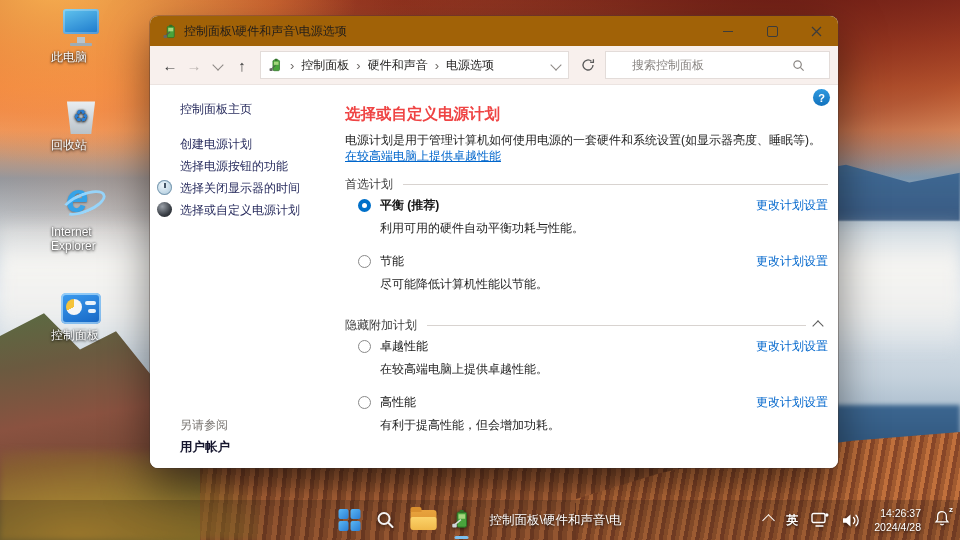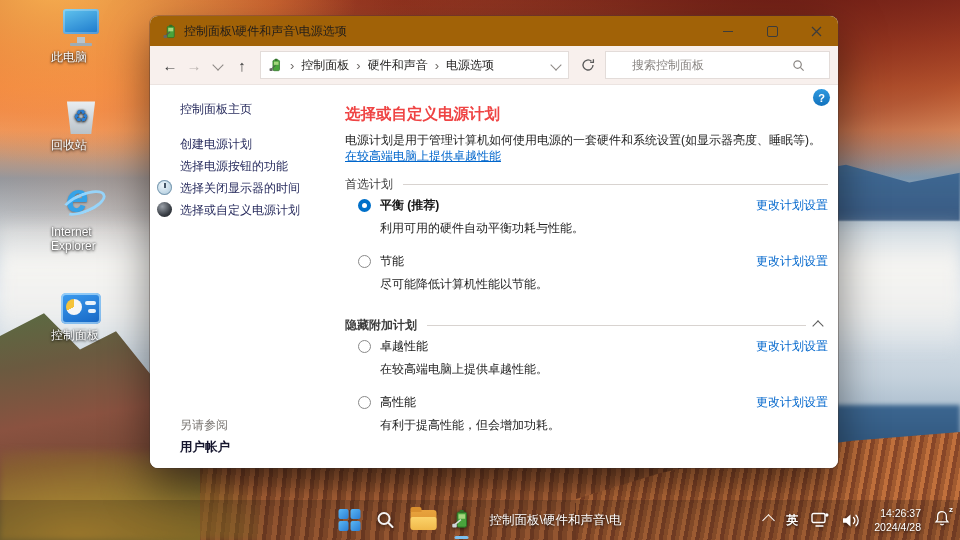--- a/index.html
+++ b/index.html
@@ -93,21 +93,21 @@
   .see{position:absolute;left:30px;top:332px;font-size:12px;color:#7c7874;}
   .ua{position:absolute;left:30px;top:354px;font-size:12.5px;color:#16162e;font-weight:700;cursor:pointer;}
 
   .main{flex:1;padding:10px 10px 0 0;position:relative;}
   .main h1{font-size:15.5px;font-weight:600;color:#ef4444;margin:9px 0 7px;}
   .intro{font-size:12px;line-height:16px;color:#1e1e1e;margin:0;}
   .bluelink{color:#0066cc;cursor:pointer;}
   .intro .bluelink{text-decoration:underline;}
   .sec{display:flex;align-items:center;margin:12px 0 4px;font-size:12px;color:#3c3c3c;}
   .sec .ln{flex:1;border-top:1px solid #d8d3d0;margin-left:10px;}
-  .sec.sec2{margin-top:24px;font-weight:bold;}
+  .sec.sec2{margin-top:24px;}
   .sec .chev{margin:0 6px 0 8px;border-color:#5a5a5a;}
   .plan{display:flex;align-items:flex-start;padding-left:13px;margin-bottom:16px;}
   .radio{width:13px;height:13px;border-radius:50%;box-sizing:border-box;margin-top:2px;border:1px solid #8a8a8a;background:#fff;flex:0 0 13px;cursor:pointer;}
   .radio.on{border:4.5px solid #0070c9;}
   .ptext{margin-left:9px;}
   .pname{font-size:12px;color:#141414;}
   .pname.bold{font-weight:700;}
   .pdesc{font-size:12px;color:#232323;margin-top:6px;}
   .plink{margin-left:auto;font-size:12px;white-space:nowrap;cursor:pointer;}
 

